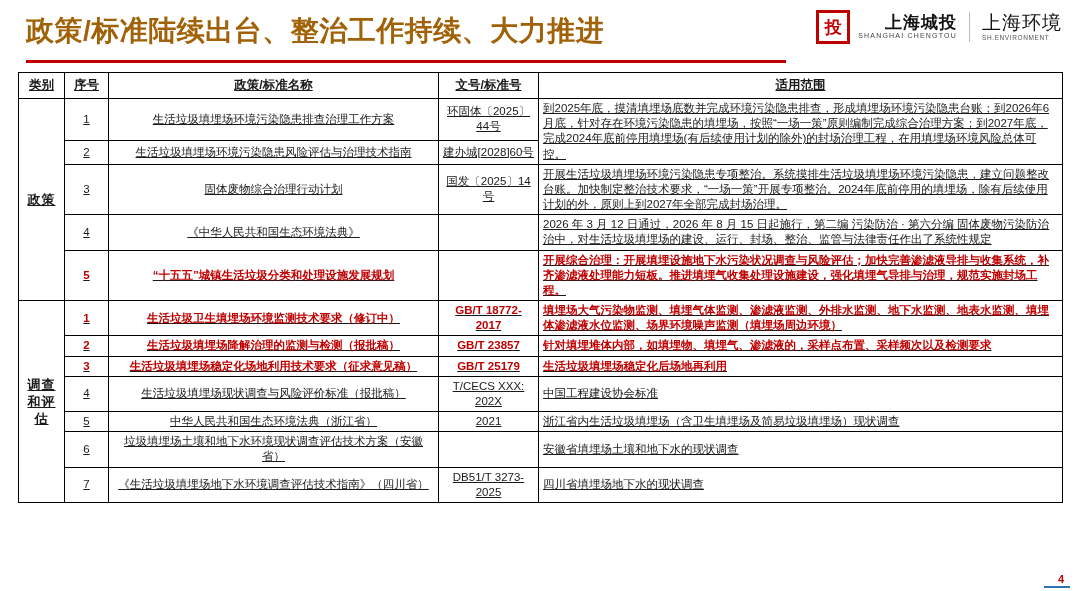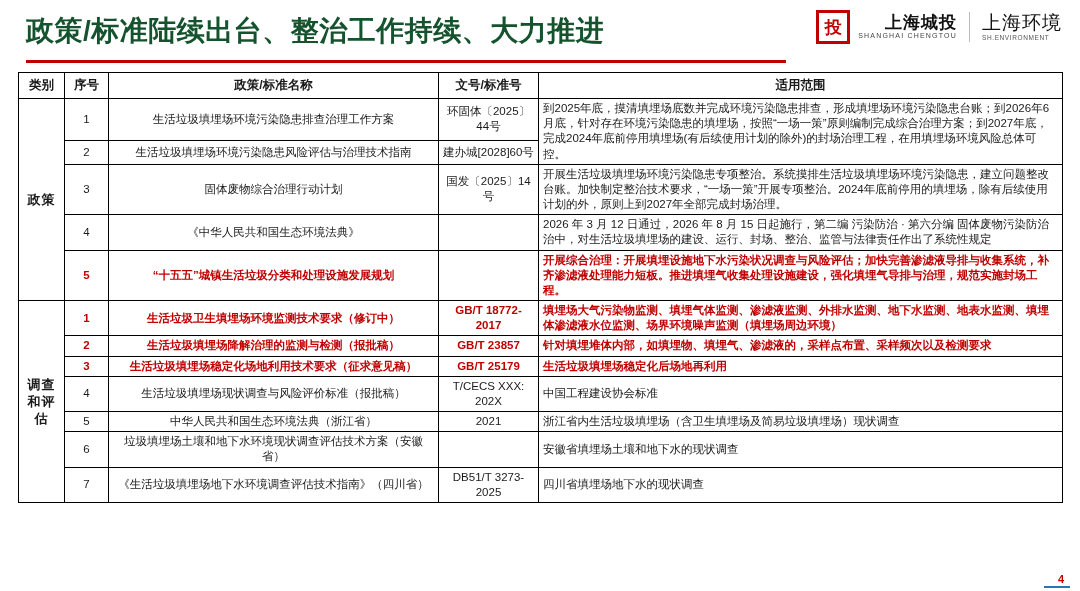--- a/index.html
+++ b/index.html
@@ -14,21 +14,21 @@
   }
   
   .slide-header {
     position: relative;
     padding: 14px 24px 0 26px;
     height: 72px;
   }
   .slide-title {
     font-size: 28px;
     font-weight: bold;
-    color: #14532d;
+    color: #a16207;
     letter-spacing: 0.5px;
     line-height: 1.2;
     margin: 0;
     white-space: nowrap;
   }
   .title-rule {
     position: absolute;
     left: 26px;
     top: 60px;
     width: 760px;
@@ -75,20 +75,21 @@
   
   .table-wrap {
     padding: 0 18px;
   }
   table.main {
     width: 1044px;
     border-collapse: collapse;
     table-layout: fixed;
     font-size: 11.5px;
     color: #1a1a1a;
+    text-decoration: underline;
   }
   table.main th, table.main td {
     border: 1px solid #000;
     padding: 2px 4px;
     vertical-align: middle;
     line-height: 1.32;
   }
   table.main th {
     text-align: center;
     font-weight: bold;

